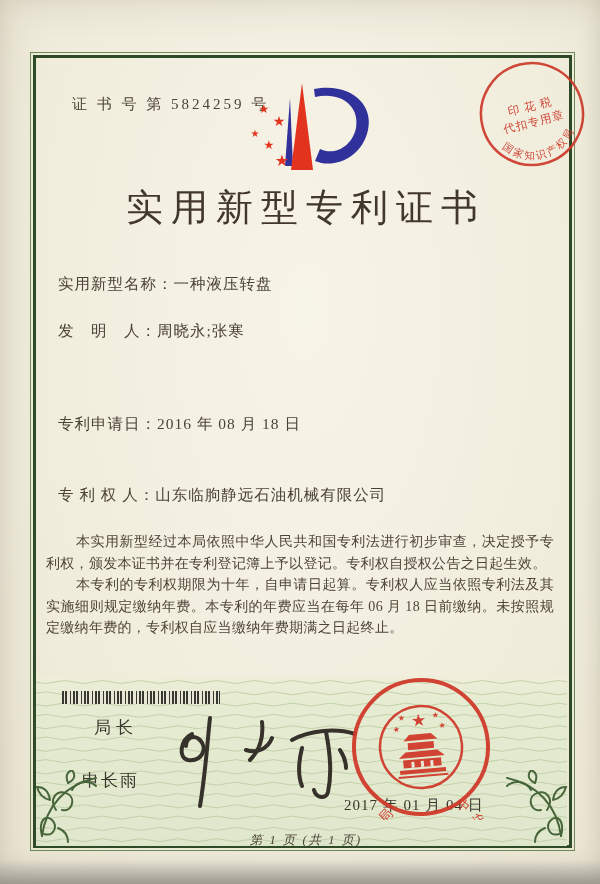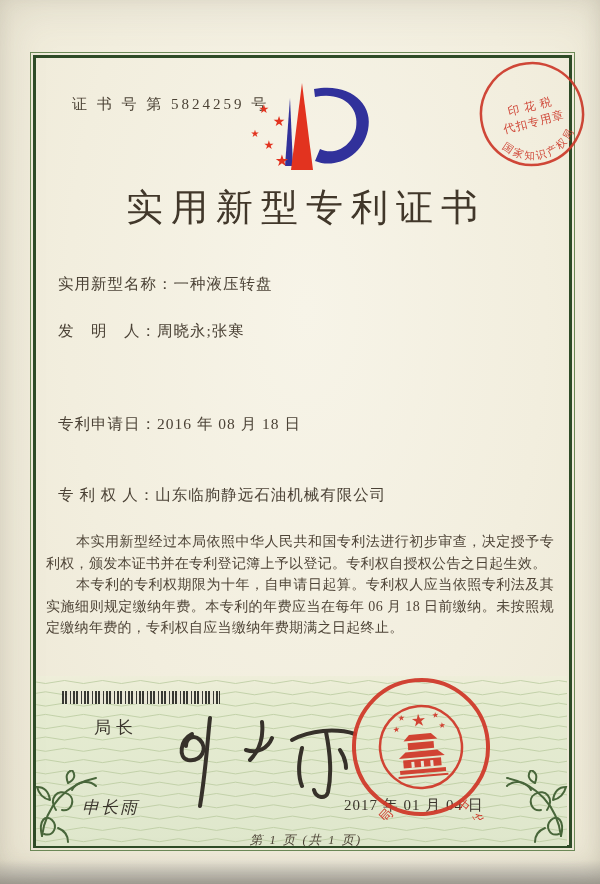--- a/index.html
+++ b/index.html
@@ -59,23 +59,23 @@
       #20201d 0 2px,#e9e6d6 2px 3px,#20201d 3px 5px,#e9e6d6 5px 8px,
       #20201d 8px 9px,#e9e6d6 9px 11px);
     opacity:.88;
   }
   .director-title{
     position:absolute;left:82px;top:716px;
     font-family:Liberation Mono, monospace;
     font-size:17px;letter-spacing:5px;color:#3b362d;margin-left:12px;
   }
   .director-name{
-    position:absolute;left:82px;top:796px;
+    position:absolute;left:82px;top:769px;
     font-family:"Liberation Sans","DejaVu Sans",sans-serif;
-    font-size:17px;letter-spacing:2px;color:#3b362d;font-style:italic;
+    font-size:17px;letter-spacing:2px;color:#3b362d;
   }
   .signature{position:absolute;left:150px;top:700px;}
   .signature path{fill:none;stroke:#36312a;stroke-width:4;stroke-linecap:round;}
   .issue-date{
     position:absolute;left:344px;top:796px;
     font-size:15px;letter-spacing:1px;color:#3a342b;z-index:1;white-space:nowrap;
   }
   .office-seal{position:absolute;left:348px;top:674px;opacity:.94;z-index:2;}
   .page-footer{
     position:absolute;left:0;right:0;top:832px;text-align:center;

